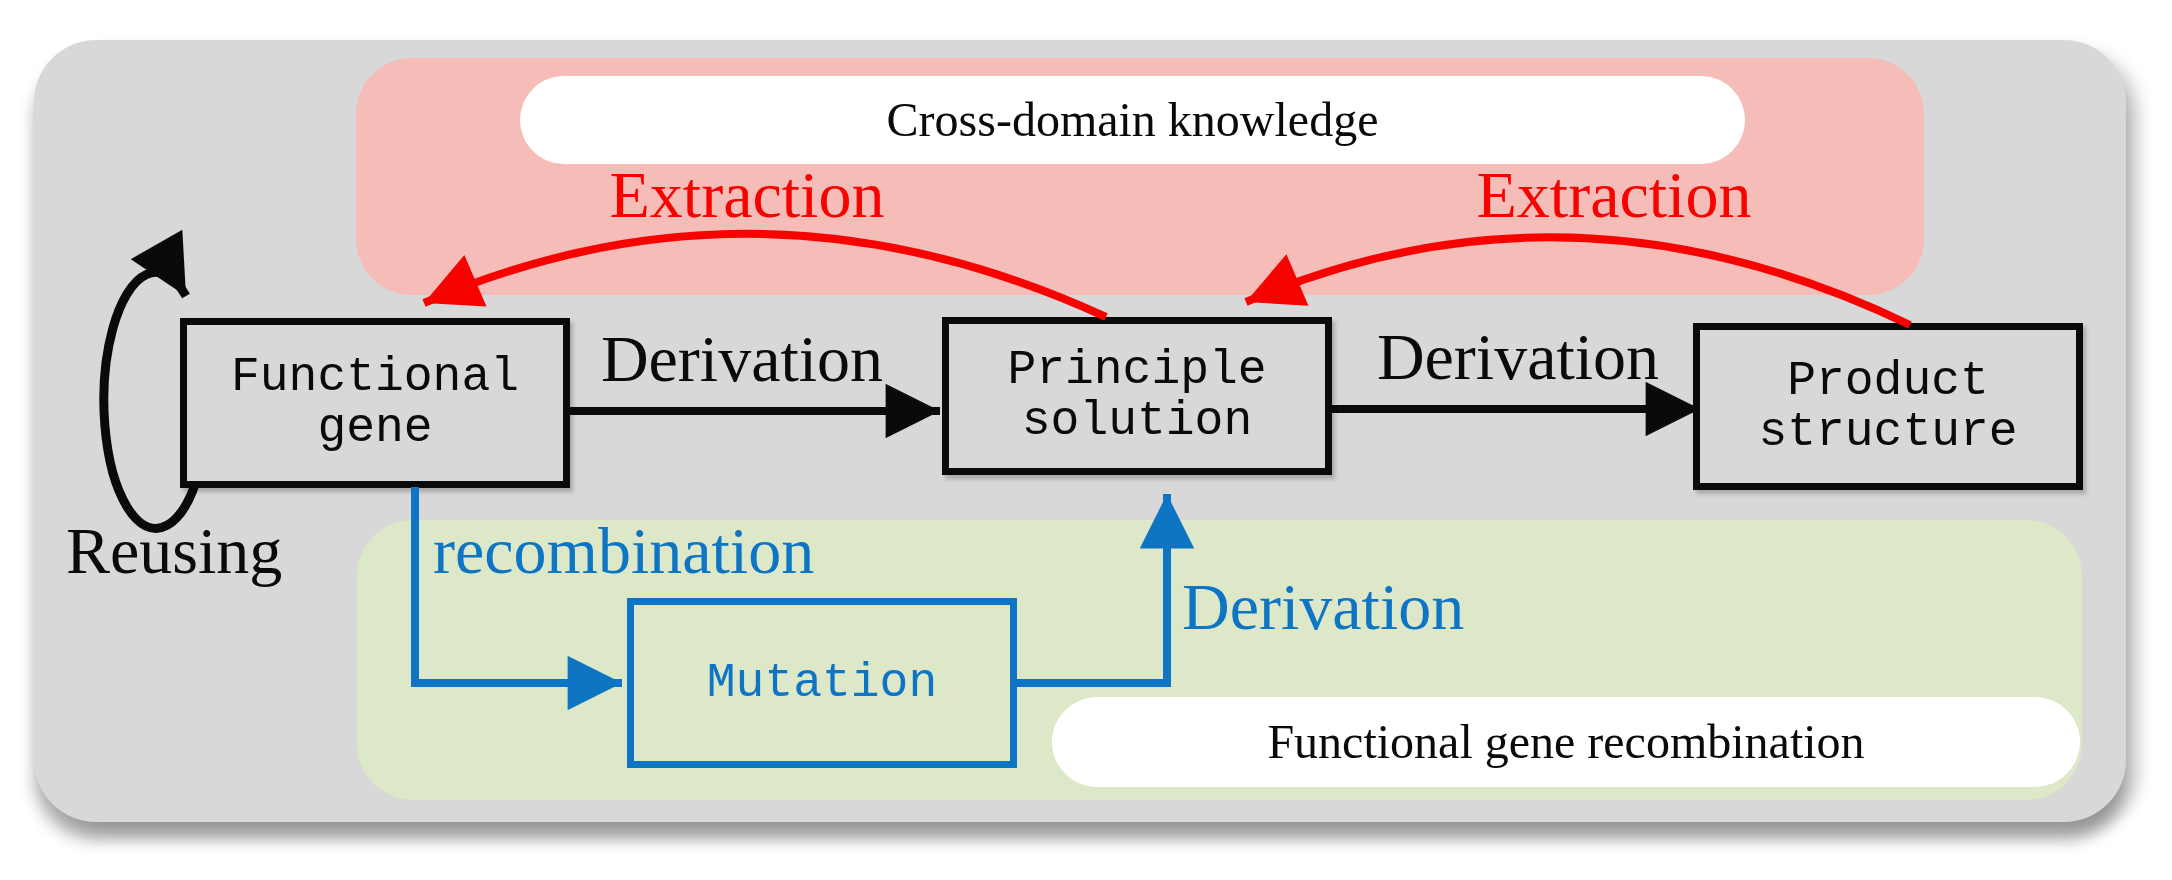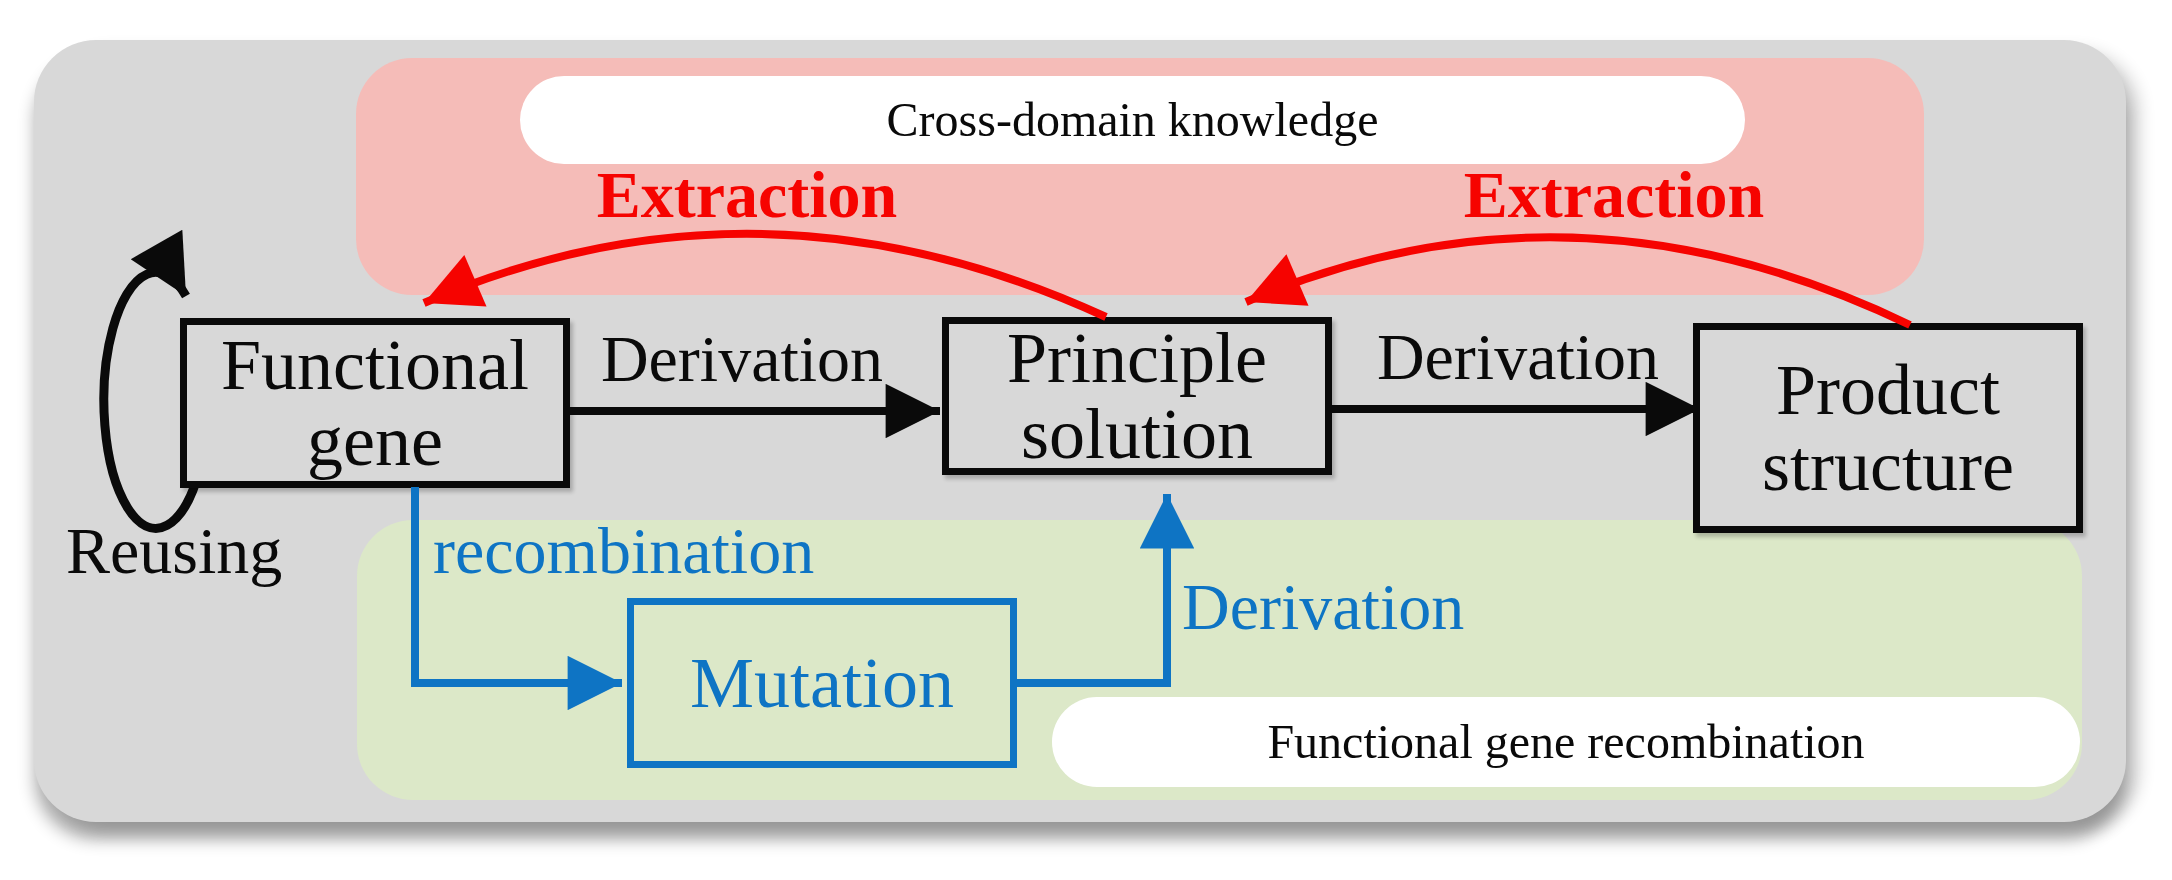--- a/index.html
+++ b/index.html
@@ -27,35 +27,36 @@
   }
   .pill{
     background:var(--c-white); display:flex; align-items:center; justify-content:center;
     font-size:48px; line-height:1; white-space:nowrap;
   }
   #pill-cross{ left:520px; top:76px; width:1225px; height:88px; border-radius:44px; }
   #pill-recomb{ left:1052px; top:697px; width:1028px; height:90px; border-radius:45px; }
   .node{
     background:var(--c-panel); border:7px solid var(--c-black); box-sizing:border-box;
     display:flex; flex-direction:column; align-items:center; justify-content:center;
-    font-size:72px; line-height:1.06; text-align:center; white-space:nowrap;
+    font-size:48px; line-height:1.06; text-align:center; white-space:nowrap;
     box-shadow:3px 4px 4px rgba(0,0,0,0.22);
+    font-family:Liberation Mono, monospace;
   }
   #node-functional{ left:180px; top:318px; width:390px; height:170px; }
   #node-principle{ left:942px; top:317px; width:390px; height:158px; }
-  #node-product{  left:1693px; top:323px; width:390px; height:210px; }
+  #node-product{  left:1693px; top:323px; width:390px; height:167px; }
   #node-mutation{
     left:627px; top:598px; width:390px; height:170px;
     background:transparent; border:7px solid var(--c-blue); color:var(--c-blue);
     box-shadow:none;
     gap:36px;
   }
   .label{ font-size:66px; line-height:1; white-space:nowrap; }
   .centered{ transform:translateX(-50%); }
-  .red-label{ color:var(--c-red);font-weight:bold; }
+  .red-label{ color:var(--c-red); }
   .blue-label{ color:var(--c-blue); }
   #lbl-extraction-left{ left:747px; top:162px; }
   #lbl-extraction-right{ left:1614px; top:162px; }
   #lbl-derivation-left{ left:742px; top:326px; }
   #lbl-derivation-right{ left:1518px; top:324px; }
   #lbl-reusing{ left:66px; top:518px; }
   #lbl-recombination{ left:433px; top:518px; }
   #lbl-derivation-blue{ left:1182px; top:574px; }
   svg.layer{ left:0; top:0; width:2172px; height:880px; pointer-events:none; }
 </style>

